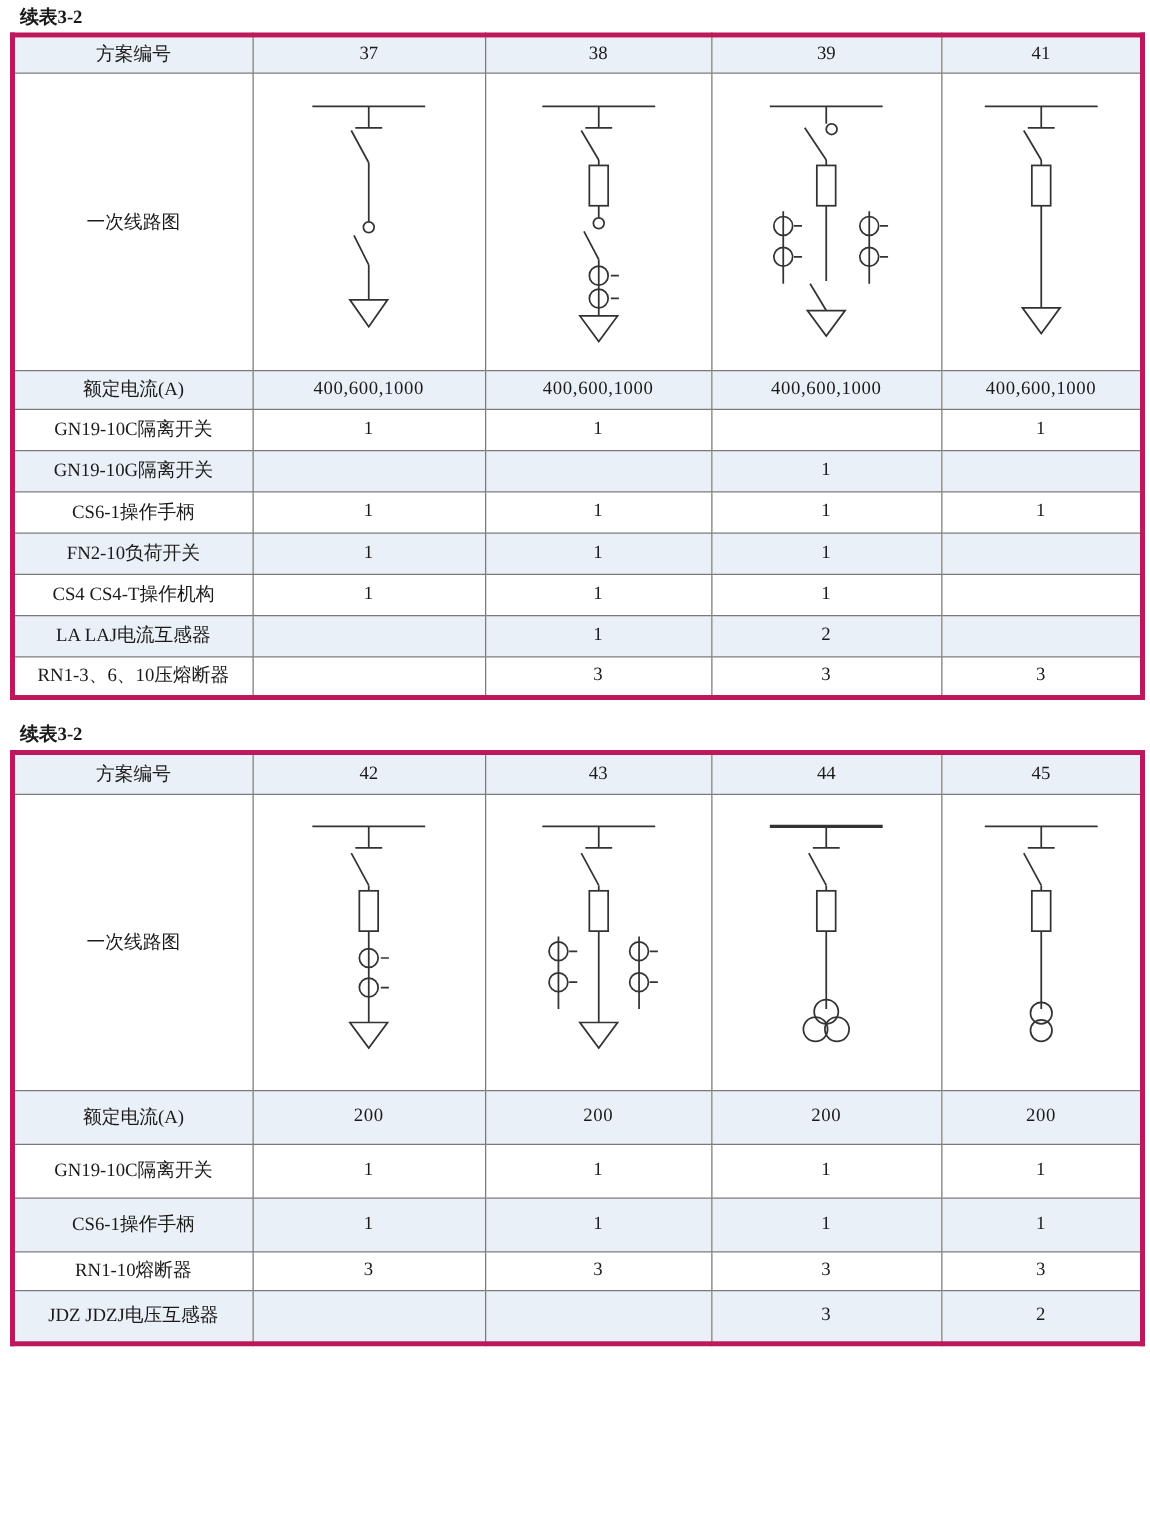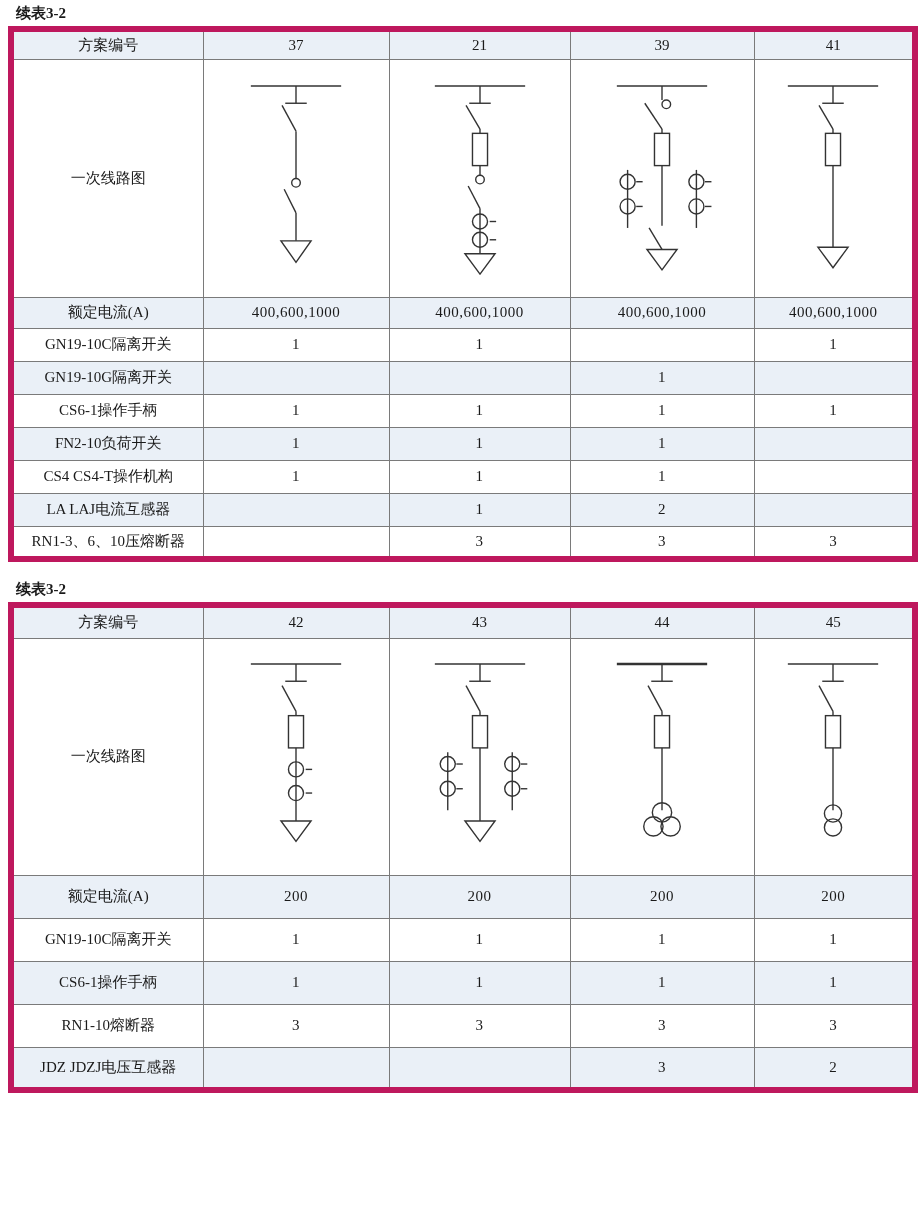--- a/index.html
+++ b/index.html
@@ -15,21 +15,21 @@
   .caption.second{margin-top:14px;}
   table.spec{
     border-collapse:collapse;margin-left:8px;width:904px;
     table-layout:fixed;
   }
   table.spec td{
     border:1px solid #7a7a7a;
     font-size:15px;text-align:center;vertical-align:middle;
     padding:0 4px;overflow:hidden;
   }
-  table.spec{border:6px solid #be185d;}
+  table.spec{border:4px solid #be185d;}
   td.rowlabel{text-align:left;padding-left:10px;}
   td.centerlabel{text-align:center;}
   tr.shade td{background:#eaf0f7;}
   tr.plain td{background:#ffffff;text-align:center;}
   .num{font-size:14px;letter-spacing:0.5px;}
   .diagcell{padding:2px 0;}
   svg.circuit{display:block;margin:0 auto;}
   svg.circuit path, svg.circuit rect, svg.circuit circle{
     stroke:#333;fill:none;stroke-width:1.3;
   }
@@ -45,21 +45,21 @@
     <col style="width:192px">
       <col style="width:186px">
       <col style="width:181px">
       <col style="width:184px">
       <col style="width:161px">
   </colgroup>
   <tbody>
       <tr class="shade" style="height:30px">
     <td class="centerlabel">方案编号</td>
     <td>37</td>
-    <td>21</td>
+    <td>38</td>
     <td>39</td>
     <td>41</td>
   </tr>
   <tr class="plain" style="height:238px">
     <td class="centerlabel">一次线路图</td>
     <td class="diagcell">
       <svg class="circuit" viewBox="0 0 120 200" width="140" height="215">
         <path d="M18 14 H102"></path>
             <path d="M60 14 V30"></path>
             <path d="M50 30 H70"></path>
@@ -278,21 +278,21 @@
     <td class="num">1</td>
     <td class="num">1</td>
   </tr>
   <tr class="shade" style="height:43px">
     <td class="rowlabel">CS6-1操作手柄</td>
     <td class="num">1</td>
     <td class="num">1</td>
     <td class="num">1</td>
     <td class="num">1</td>
   </tr>
-  <tr class="plain" style="height:43px">
+  <tr class="plain" style="height:31px">
     <td class="rowlabel">RN1-10熔断器</td>
     <td class="num">3</td>
     <td class="num">3</td>
     <td class="num">3</td>
     <td class="num">3</td>
   </tr>
   <tr class="shade" style="height:43px">
     <td class="rowlabel">JDZ JDZJ电压互感器</td>
     <td class="num"></td>
     <td class="num"></td>

